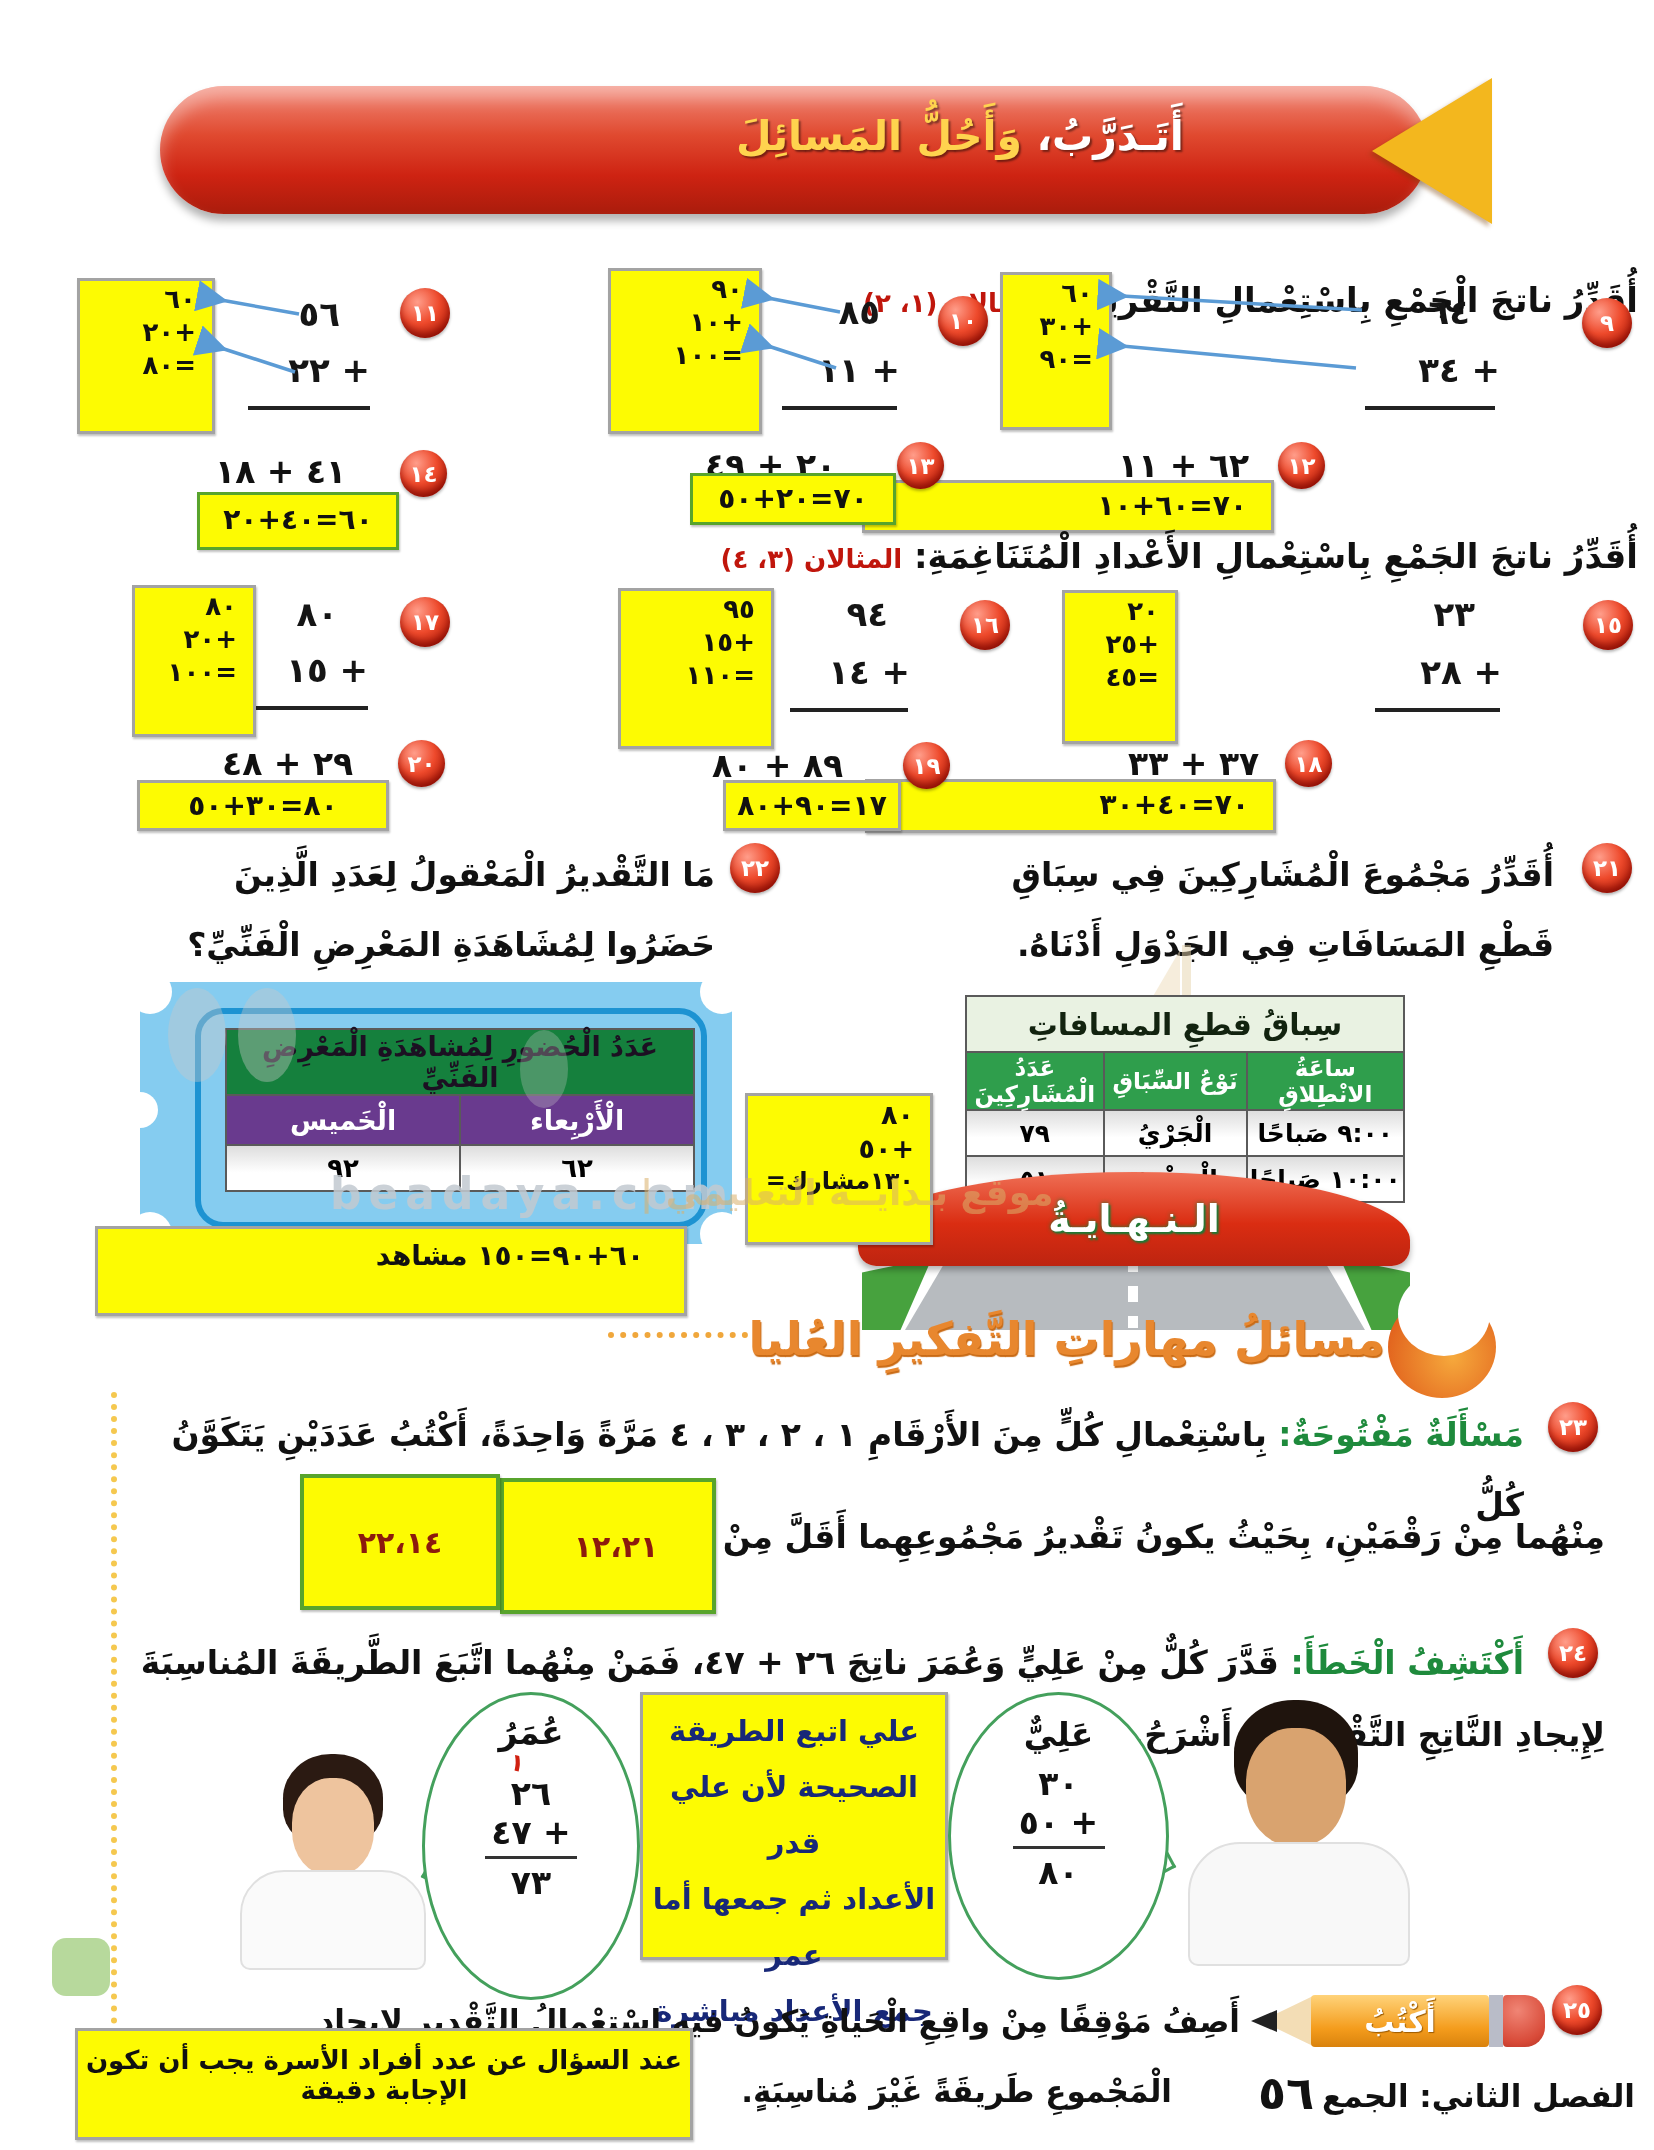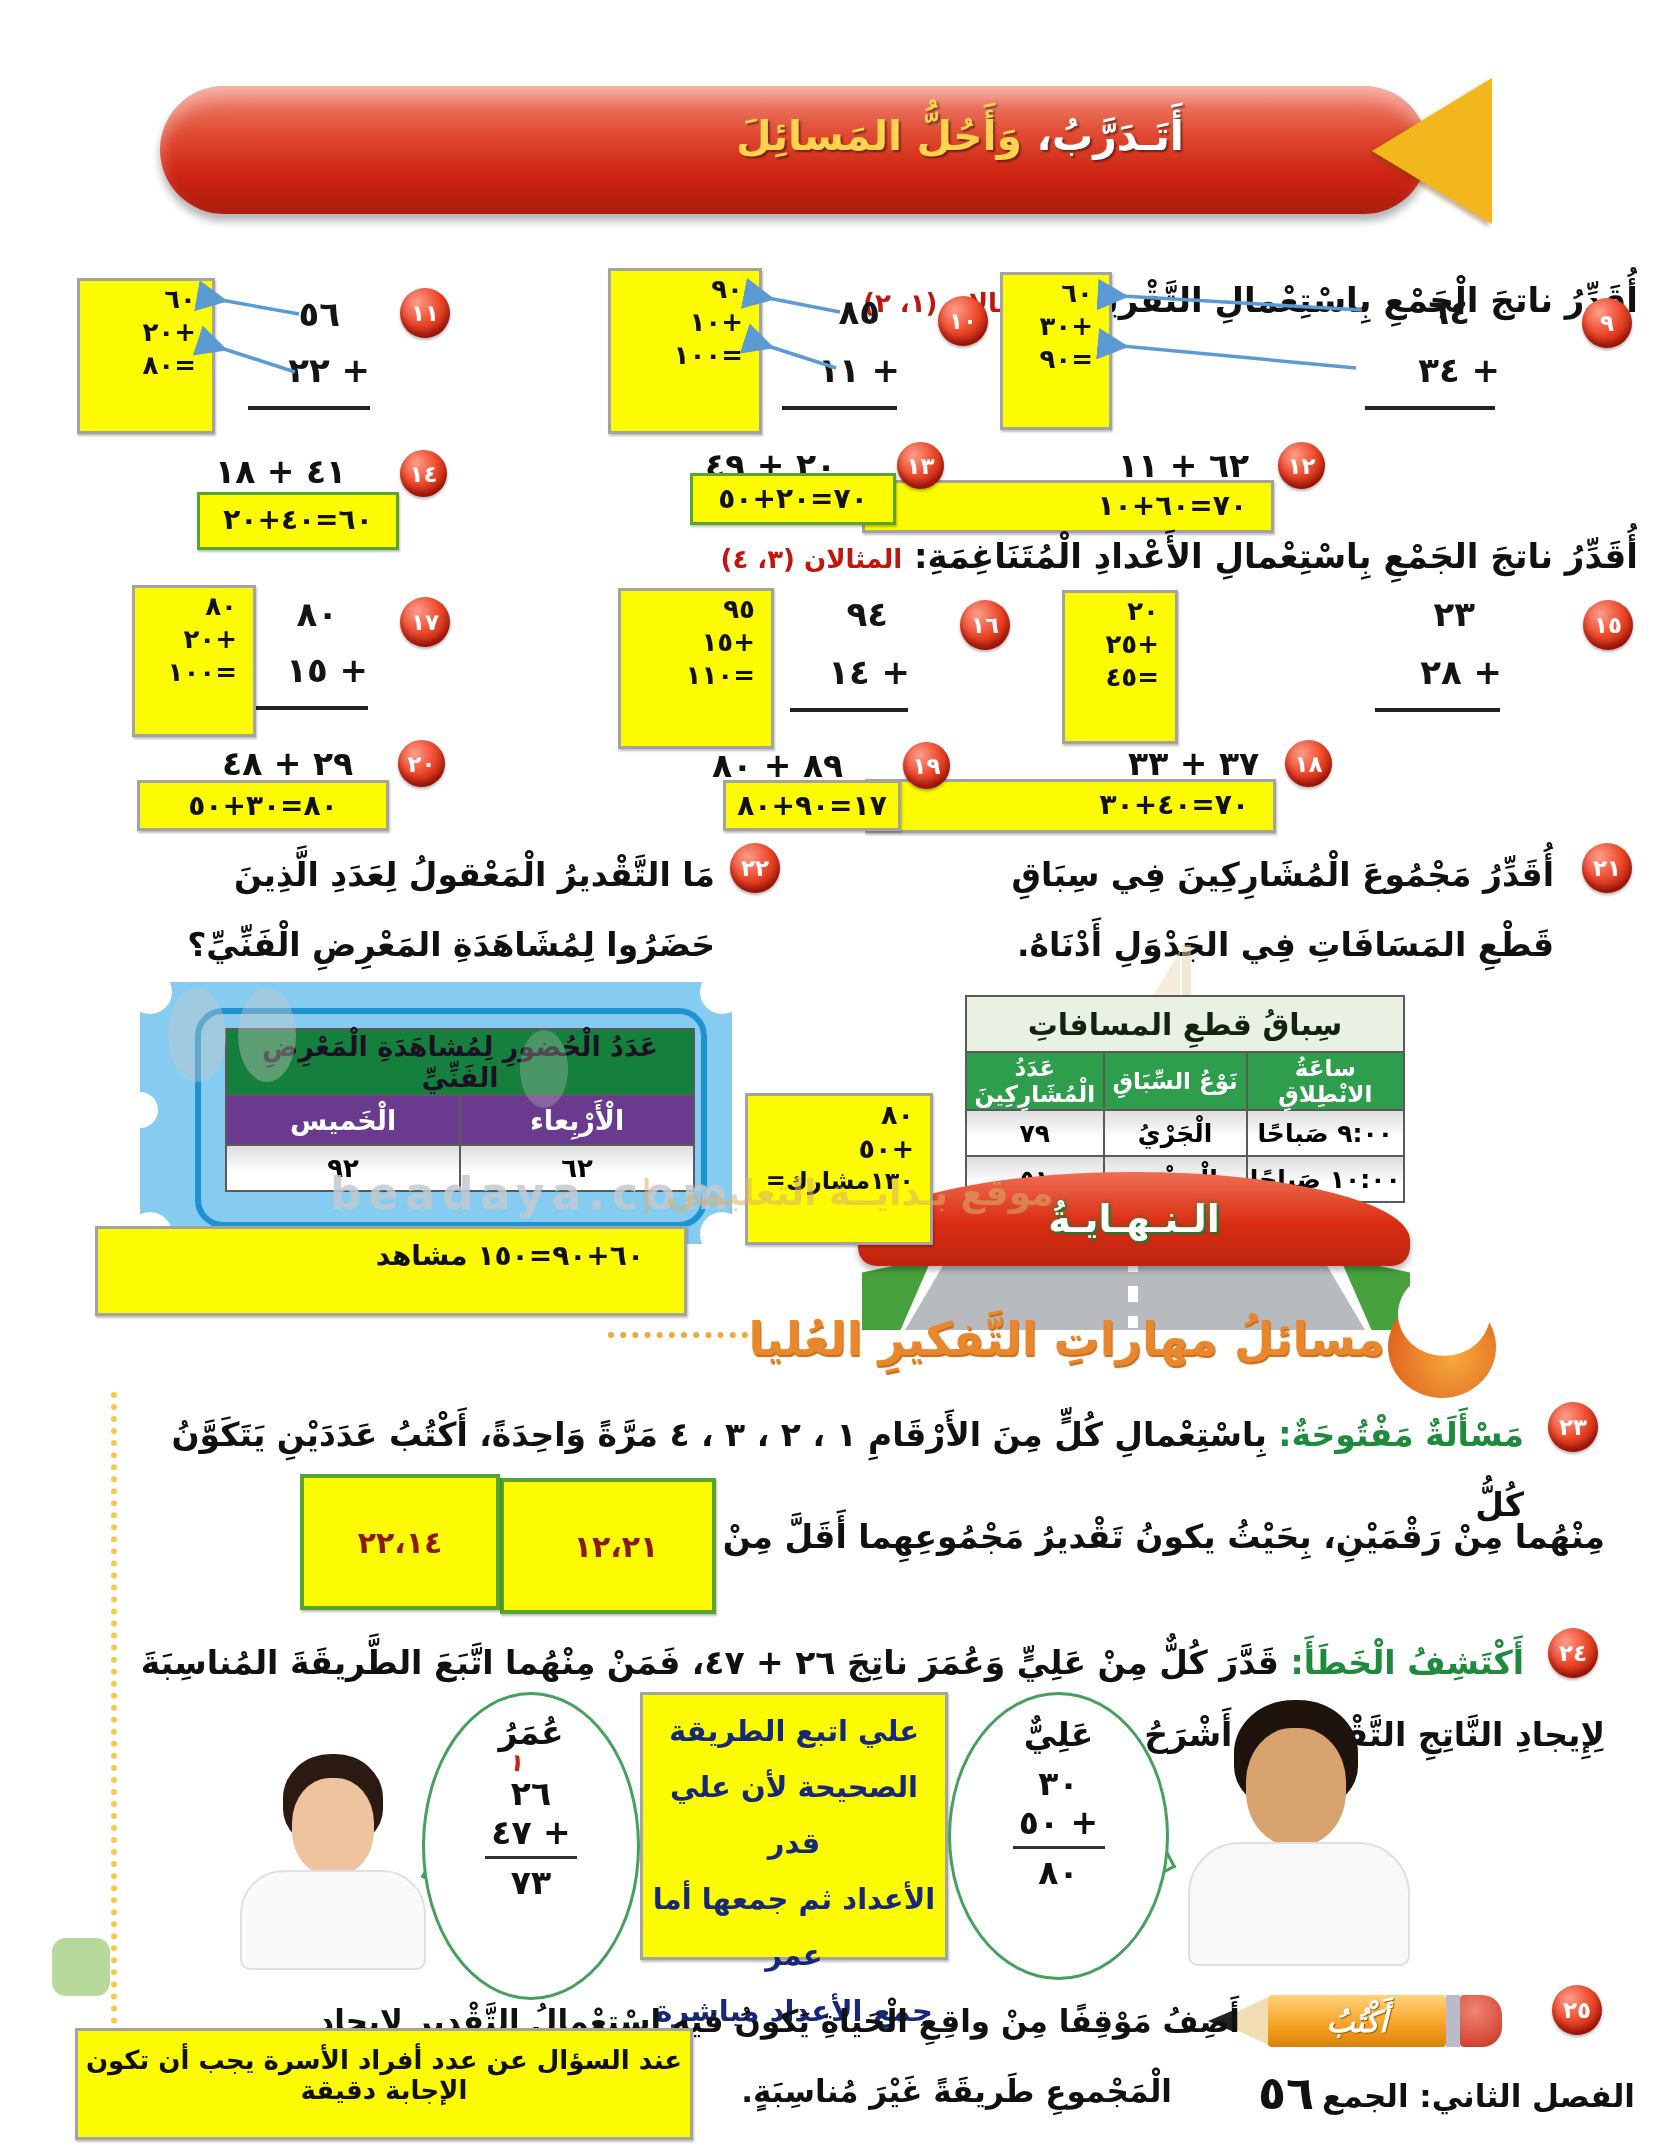--- a/index.html
+++ b/index.html
@@ -334,21 +334,21 @@
   </div>
 
   <div class="abs" style="left:1172px;top:1700px;width:250px;height:262px;">
     <div style="position:absolute;left:62px;top:0;width:124px;height:110px;background:#1f140d;border-radius:48% 48% 40% 40%;"></div>
     <div style="position:absolute;left:74px;top:28px;width:100px;height:118px;background:#d9a36f;border-radius:46%;"></div>
     <div style="position:absolute;left:16px;top:142px;width:218px;height:120px;background:#f8f8f8;border:2px solid #e0e0e0;border-radius:52px 52px 10px 10px;"></div>
   </div>
 
   <div class="badge" style="left:1552px;top:1985px;">٢٥</div>
 
-  <div class="abs" style="left:1208px;top:1980px;width:298px;height:80px;font-style:italic;">
+  <div class="abs" style="left:1251px;top:1980px;width:298px;height:80px;">
     <div style="position:absolute;left:10px;top:16px;width:0;height:0;border-top:25px solid transparent;border-bottom:25px solid transparent;border-right:52px solid #f3ddb5;"></div>
     <div style="position:absolute;left:0px;top:30px;width:0;height:0;border-top:11px solid transparent;border-bottom:11px solid transparent;border-right:26px solid #222;"></div>
     <div style="position:absolute;left:60px;top:15px;width:178px;height:52px;background:linear-gradient(180deg,#ffd37a,#f49c1c 65%,#d9820d);border-radius:4px;
                 display:flex;align-items:center;justify-content:center;">
       <span style="color:#fff;font-weight:bold;font-size:30px;text-shadow:1px 1px 1px #9c5a00;">أَكْتُبُ</span>
     </div>
     <div style="position:absolute;left:238px;top:15px;width:14px;height:52px;background:#b9bcc8;"></div>
     <div style="position:absolute;left:252px;top:15px;width:42px;height:52px;background:radial-gradient(circle at 35% 30%,#f08575,#d84a38 70%,#b33325);border-radius:4px 20px 20px 4px;"></div>
   </div>
   <div class="bodytext" style="left:420px;top:1986px;width:820px;font-size:31px;"><span>أَصِفُ مَوْقِفًا مِنْ واقِعِ الْحَياةِ يَكونُ فيهِ اسْتِعْمالُ التَّقْديرِ لِإيجادِ</span></div>

